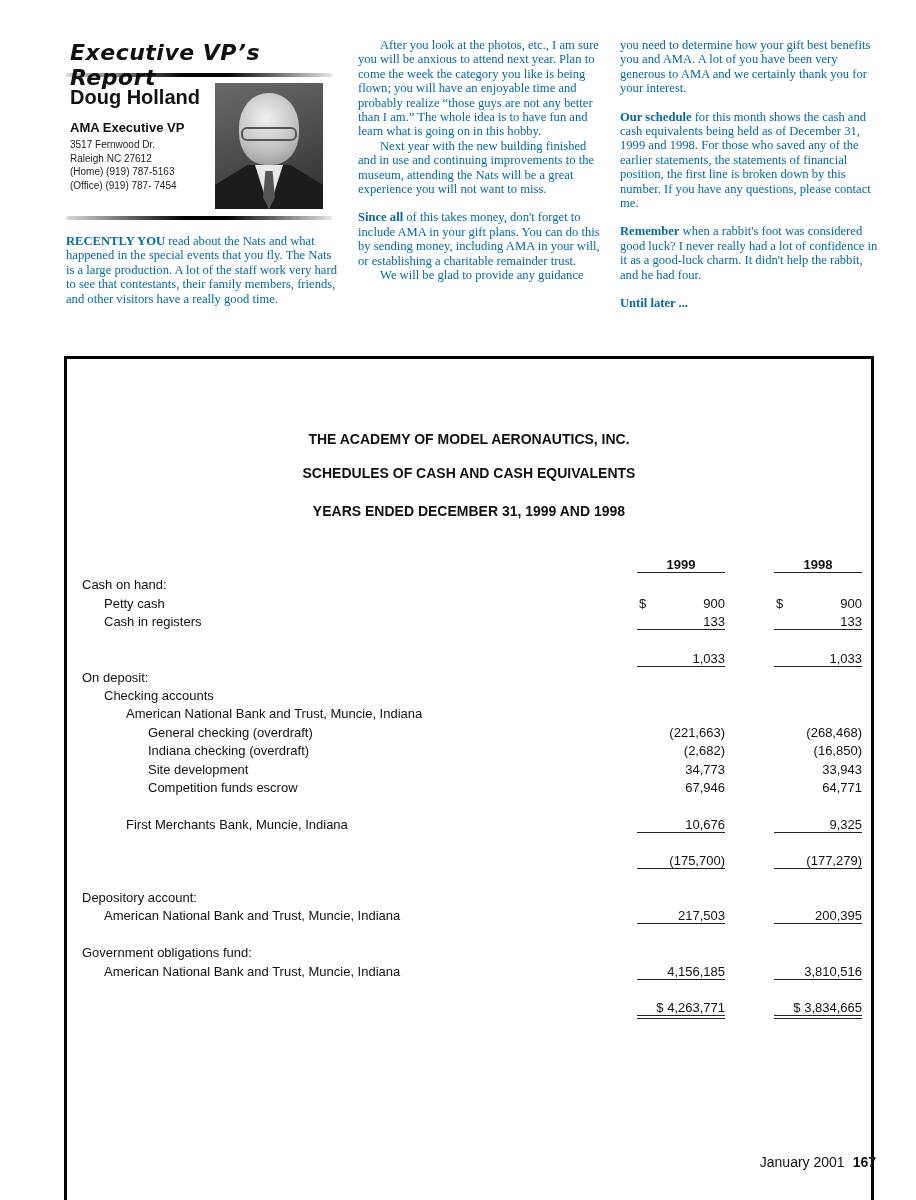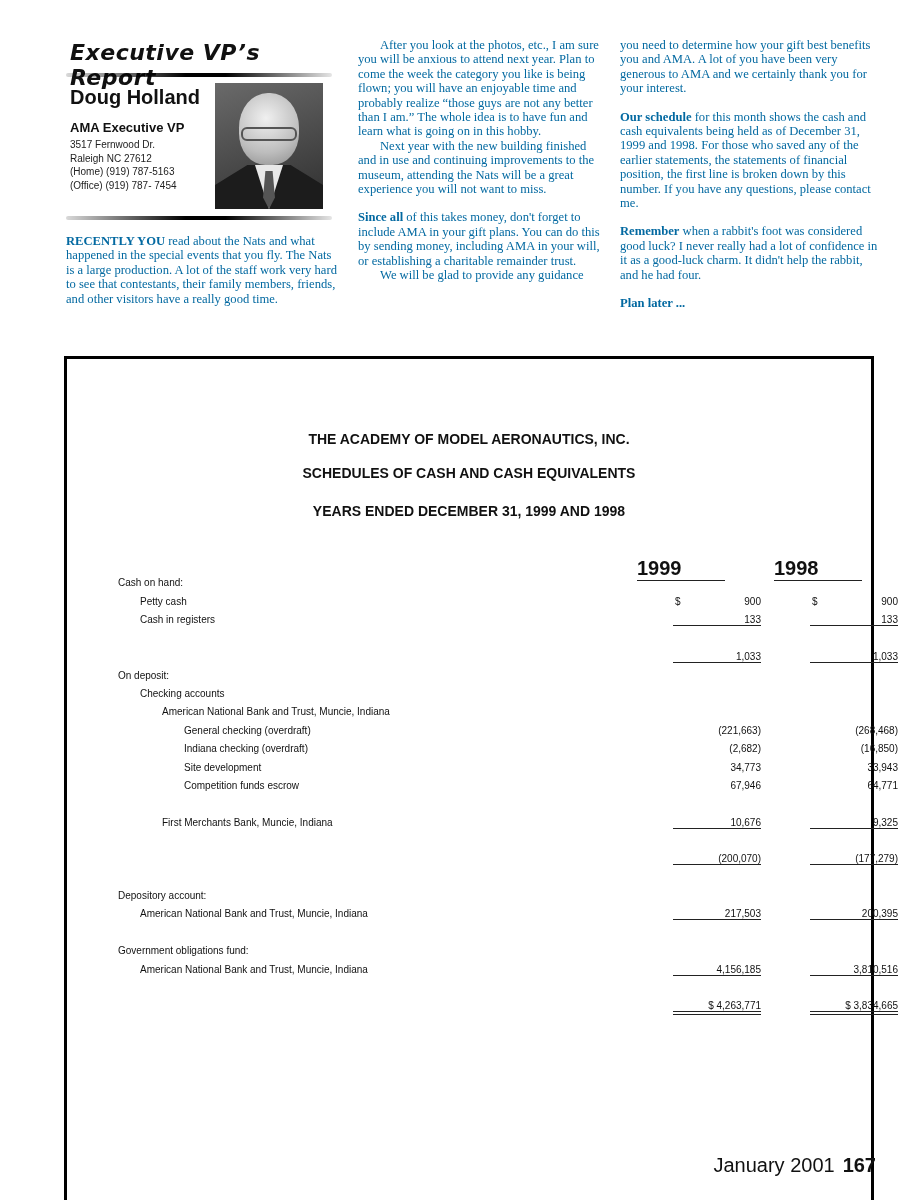--- a/index.html
+++ b/index.html
@@ -26,31 +26,31 @@
   .col .indent { text-indent:22px; }
   .col1 { left:66px; top:234px; width:272px; }
   .col2 { left:358px; top:38px; width:245px; }
   .col3 { left:620px; top:38px; width:262px; }
 
   
   .fin-box { position:absolute; left:64px; top:356px; width:810px; height:897px; border:3px solid #000; box-sizing:border-box; font-family:"Liberation Sans", sans-serif; }
   .fin-title { position:absolute; left:0; width:100%; text-align:center; font-weight:bold; font-size:14px; }
   .t1 { top:72px; } .t2 { top:106px; } .t3 { top:144px; }
 
-  .row { position:absolute; left:0; width:100%; height:18px; font-size:10px;margin-left:36px; }
+  .row { position:absolute; left:0; width:100%; height:18px; font-size:13px; }
   .row .label { position:absolute; white-space:nowrap; }
   .l0 { left:15px; } .l1 { left:37px; } .l2 { left:59px; } .l3 { left:81px; }
   .amt { position:absolute; width:88px; text-align:right; }
   .c99 { left:570px; } .c98 { left:707px; }
   .amt .cur { position:absolute; left:2px; }
   .amt.ul { border-bottom:1.5px solid #222; }
   .amt.dul { border-bottom:4px double #222; }
-  .yr { position:absolute; width:88px; font-weight:bold; font-size:20px; border-bottom:1.5px solid #222; }
+  .yr { position:absolute; width:88px; text-align:center; font-weight:bold; font-size:13px; border-bottom:1.5px solid #222; }
 
-  .footer { position:absolute; right:40px; top:1154px; font-family:"Liberation Sans", sans-serif; font-size:20px; }
+  .footer { position:absolute; right:40px; top:1154px; font-family:"Liberation Sans", sans-serif; font-size:14px; }
   .footer b { margin-left:8px; }
 </style>
 </head>
 <body>
 
 <div class="vp-title">Executive VP’s Report</div>
 <div class="rule top"></div>
 <div class="name">Doug Holland</div>
 <div class="role">AMA Executive VP</div>
 <div class="addr">
@@ -80,21 +80,21 @@
   <p class="indent"><span>We will be glad to provide any guidance</span></p>
 </div>
 
 <div class="col col3">
   <p><span>you need to determine how your gift best benefits you and AMA. A lot of you have been very generous to AMA and we certainly thank you for your interest.</span></p>
   <div class="gap"></div>
   <p><b>Our schedule</b><span> for this month shows the cash and cash equivalents being held as of December 31, 1999 and 1998. For those who saved any of the earlier statements, the statements of financial position, the first line is broken down by this number. If you have any questions, please contact me.</span></p>
   <div class="gap"></div>
   <p><b>Remember</b><span> when a rabbit's foot was considered good luck? I never really had a lot of confidence in it as a good-luck charm. It didn't help the rabbit, and he had four.</span></p>
   <div class="gap"></div>
-  <p><b>Plan later ...</b></p>
+  <p><b>Until later ...</b></p>
 </div>
 
 <div class="fin-box">
   <div class="fin-title t1">THE ACADEMY OF MODEL AERONAUTICS, INC.</div>
   <div class="fin-title t2">SCHEDULES OF CASH AND CASH EQUIVALENTS</div>
   <div class="fin-title t3">YEARS ENDED DECEMBER 31, 1999 AND 1998</div>
 
   <div class="yr" style="left:570px; top:198px;">1999</div>
   <div class="yr" style="left:707px; top:198px;">1998</div>
 
@@ -143,21 +143,21 @@
     <span class="label l3">Competition funds escrow</span>
     <span class="amt c99">67,946</span>
     <span class="amt c98">64,771</span>
   </div>
   <div class="row" style="top:458px;">
     <span class="label l2">First Merchants Bank, Muncie, Indiana</span>
     <span class="amt c99 ul">10,676</span>
     <span class="amt c98 ul">9,325</span>
   </div>
   <div class="row" style="top:494px;">
-    <span class="amt c99 ul">(200,070)</span>
+    <span class="amt c99 ul">(175,700)</span>
     <span class="amt c98 ul">(177,279)</span>
   </div>
   <div class="row" style="top:531px;">
     <span class="label l0">Depository account:</span>
   </div>
   <div class="row" style="top:549px;">
     <span class="label l1">American National Bank and Trust, Muncie, Indiana</span>
     <span class="amt c99 ul">217,503</span>
     <span class="amt c98 ul">200,395</span>
   </div>

